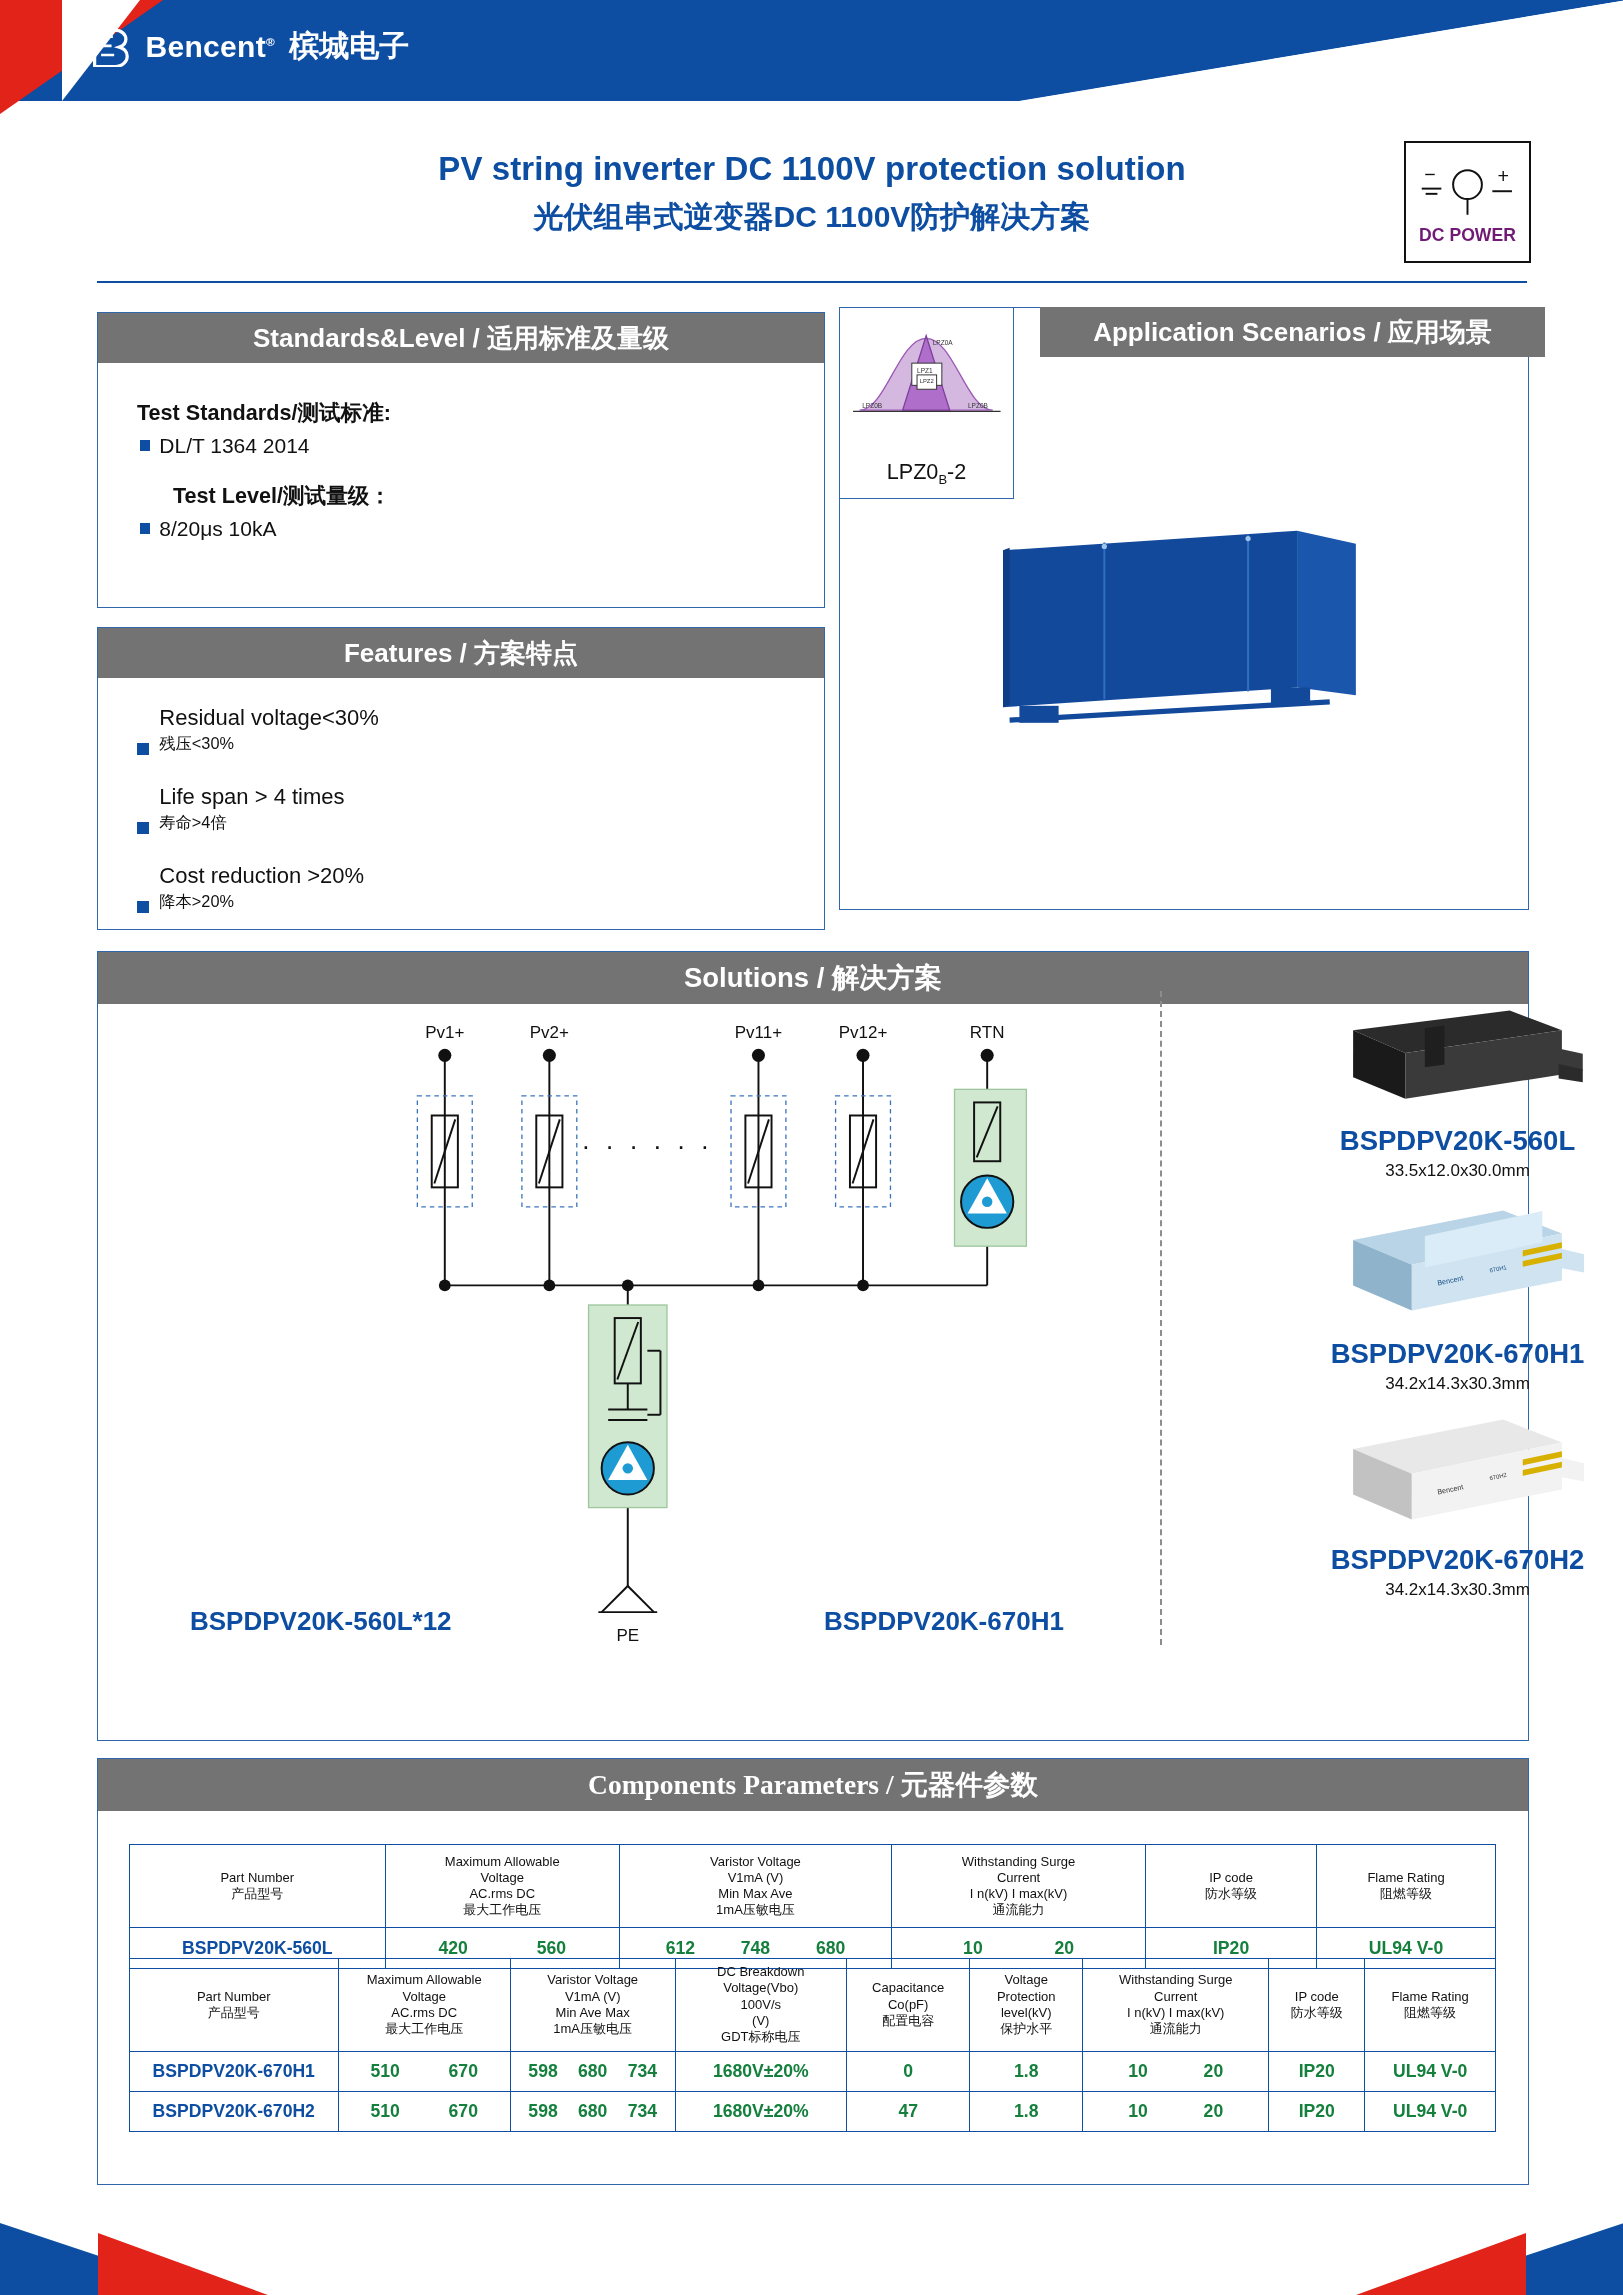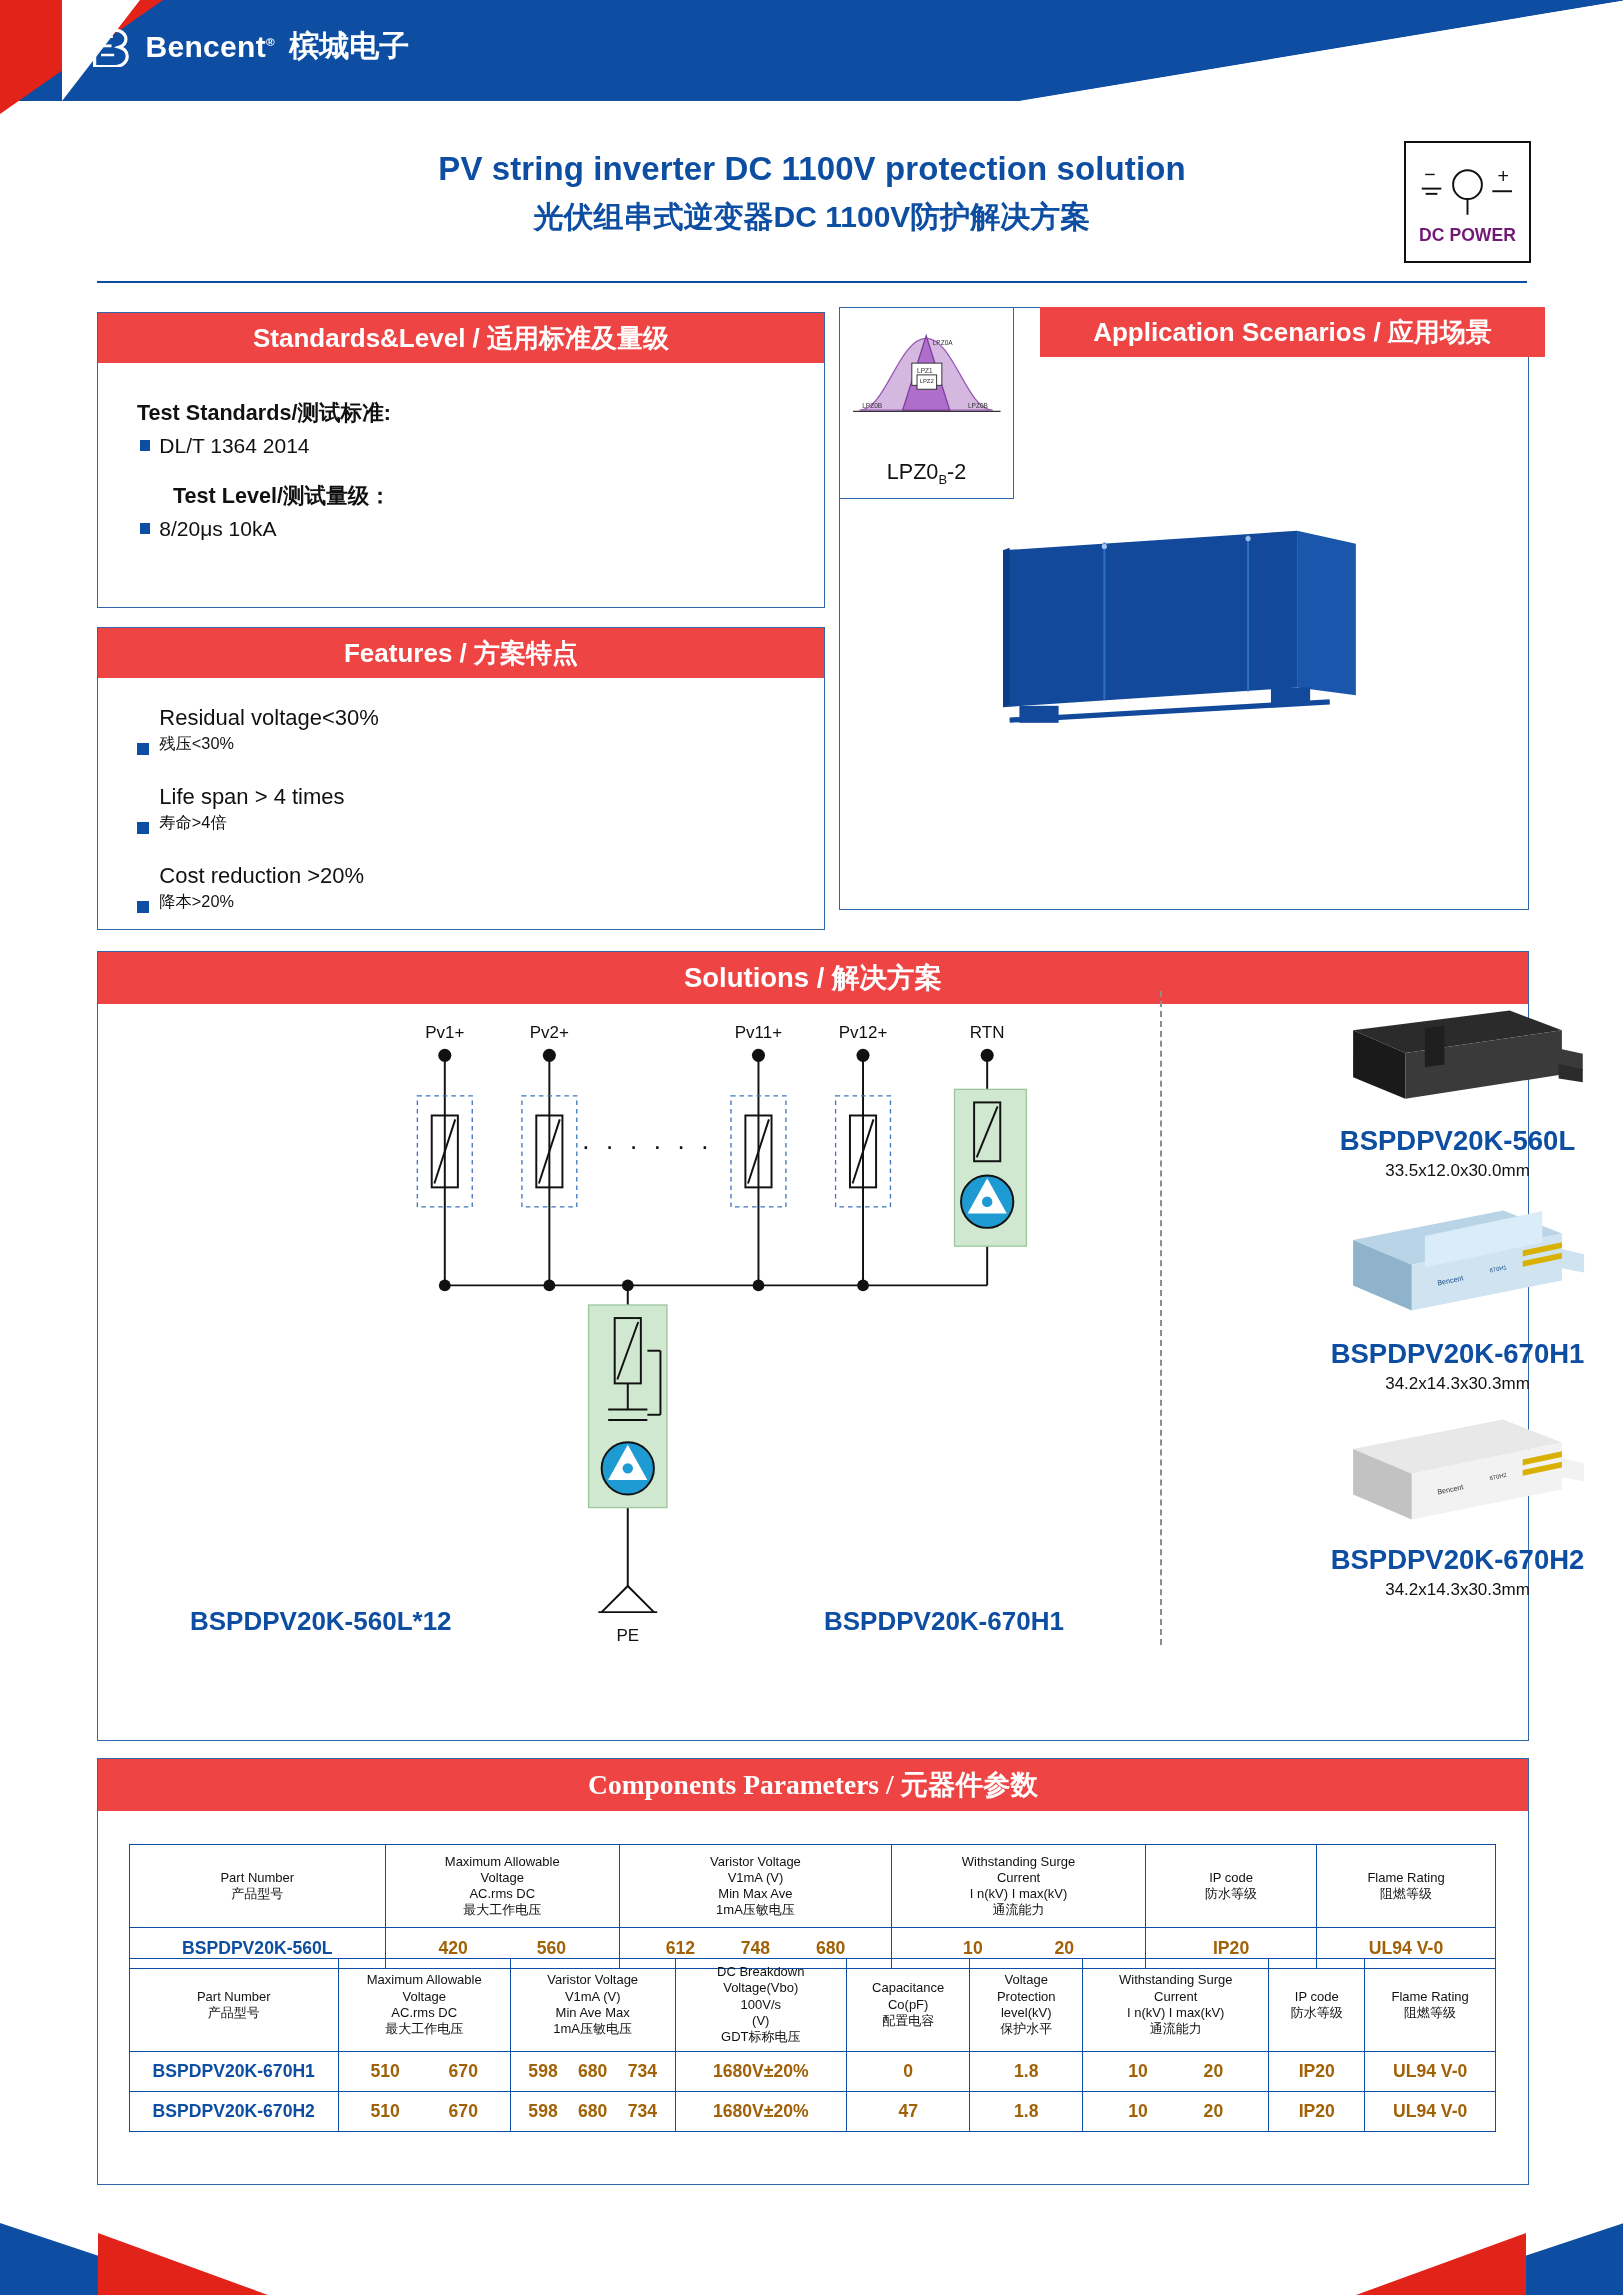--- a/index.html
+++ b/index.html
@@ -32,21 +32,21 @@
   .title-rule{position:absolute;left:97px;top:281px;width:1430px;height:2px;background:#0d4ea2;}
 
   .dcbox{position:absolute;left:1404px;top:141px;width:123px;height:118px;
     border:2px solid #111;background:#fff;}
   .dcbox .sym{position:absolute;left:0;top:9.2px;width:123px;height:68px;}
   .dcbox .lbl{position:absolute;left:0;top:82px;width:123px;text-align:center;
     font-size:17.6px;font-weight:bold;color:#701a75;}
 
   
   .card{position:absolute;border:1.3px solid #2f66ac;background:#fff;}
-  .card-head{background:#ef4444;color:#fff;text-align:center;font-weight:bold;}
+  .card-head{background:#737373;color:#fff;text-align:center;font-weight:bold;}
 
   
   #standards{left:97px;top:312px;width:726px;height:294px;}
   #standards .card-head{position:absolute;left:0;top:0;width:726px;height:50px;
     line-height:50px;font-size:26px;}
   .std-body{position:absolute;left:39px;top:85px;}
   .std-h{font-size:21.6px;font-weight:bold;color:#111;margin-bottom:6.5px;text-align:right;}
   .std-li{font-size:21px;color:#111;margin:0 0 23.5px 2.6px;display:flex;align-items:center;gap:9.2px;}
   .sq{display:inline-block;width:10.5px;height:10.5px;background:#0d4ea2;}
 
@@ -87,21 +87,21 @@
 
   
   #comps{left:97px;top:1758px;width:1430px;height:425px;}
   #comps .card-head{position:absolute;left:0;top:0;width:1430px;height:52px;
     line-height:52px;font-size:27.5px;font-family:Liberation Serif, serif;}
   table{border-collapse:collapse;position:absolute;}
   table td,table th{border:1.3px solid #0d4ea2;text-align:center;color:#0d4ea2;}
   .tbl1{left:31px;top:85px;width:1367px;}
   .tbl2{left:31px;top:199px;width:1367px;}
   .hdr-cell{font-size:13px;font-weight:normal;color:#111;line-height:1.25;padding:5.2px 2.6px;}
-  .val-cell{font-size:17.6px;font-weight:bold;color:#a16207;padding:9.2px 2.6px;}
+  .val-cell{font-size:17.6px;font-weight:bold;color:#15803d;padding:9.2px 2.6px;}
   .pn-cell{font-size:17.6px;font-weight:bold;color:#0d4ea2;padding:9.2px 3.9px;}
 
   
   .footer{position:absolute;left:0;bottom:0;width:1624px;height:98px;}
   .f-blue-l{position:absolute;left:0;bottom:0;width:0;height:0;
     border-left:216px solid #0d4ea2;border-top:72px solid transparent;}
   .f-red-l{position:absolute;left:98px;bottom:0;width:0;height:0;
     border-left:170px solid #e2231a;border-top:62px solid transparent;}
   .f-blue-r{position:absolute;right:0;bottom:0;width:0;height:0;
     border-right:216px solid #0d4ea2;border-top:72px solid transparent;}

